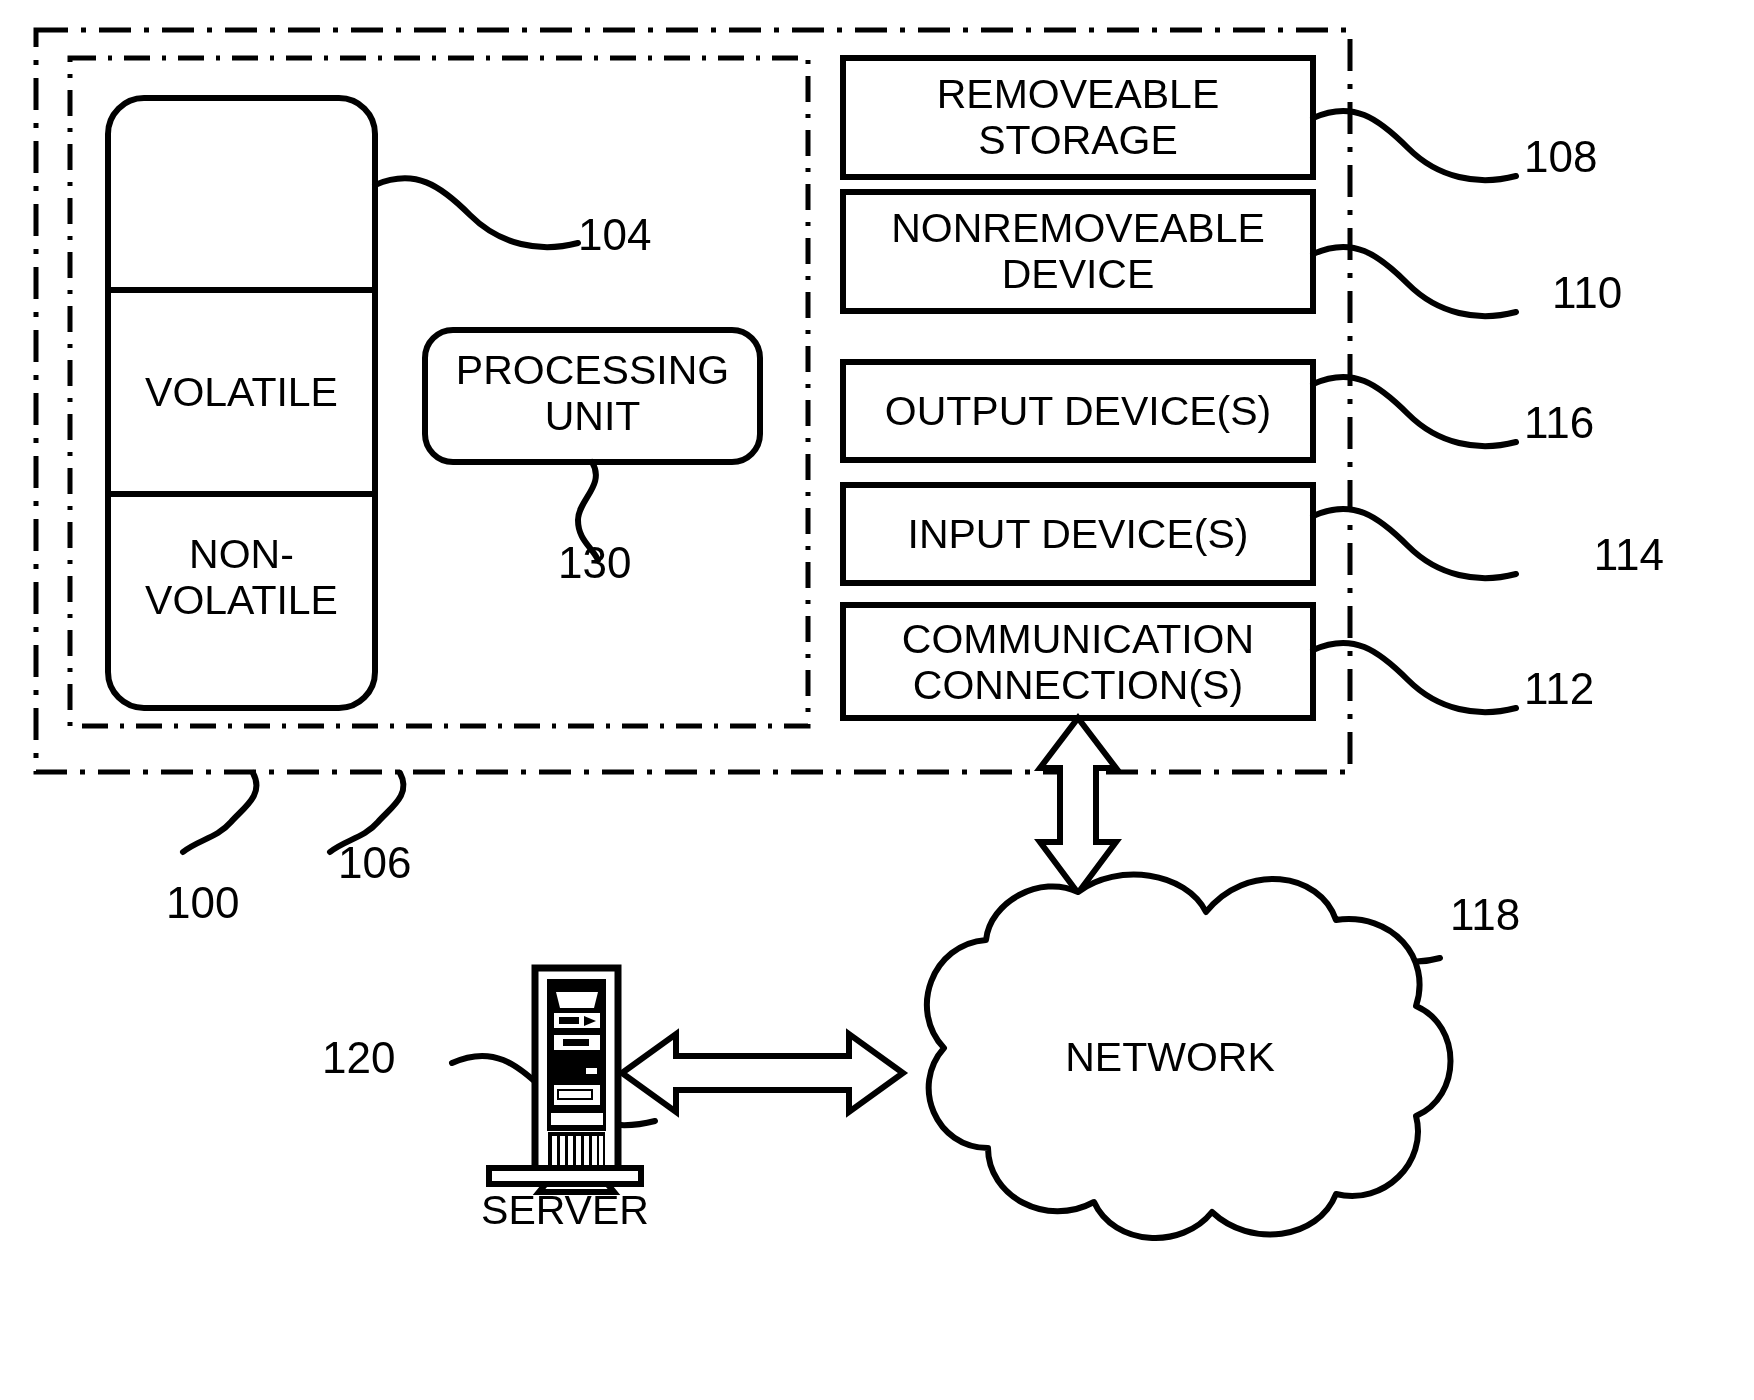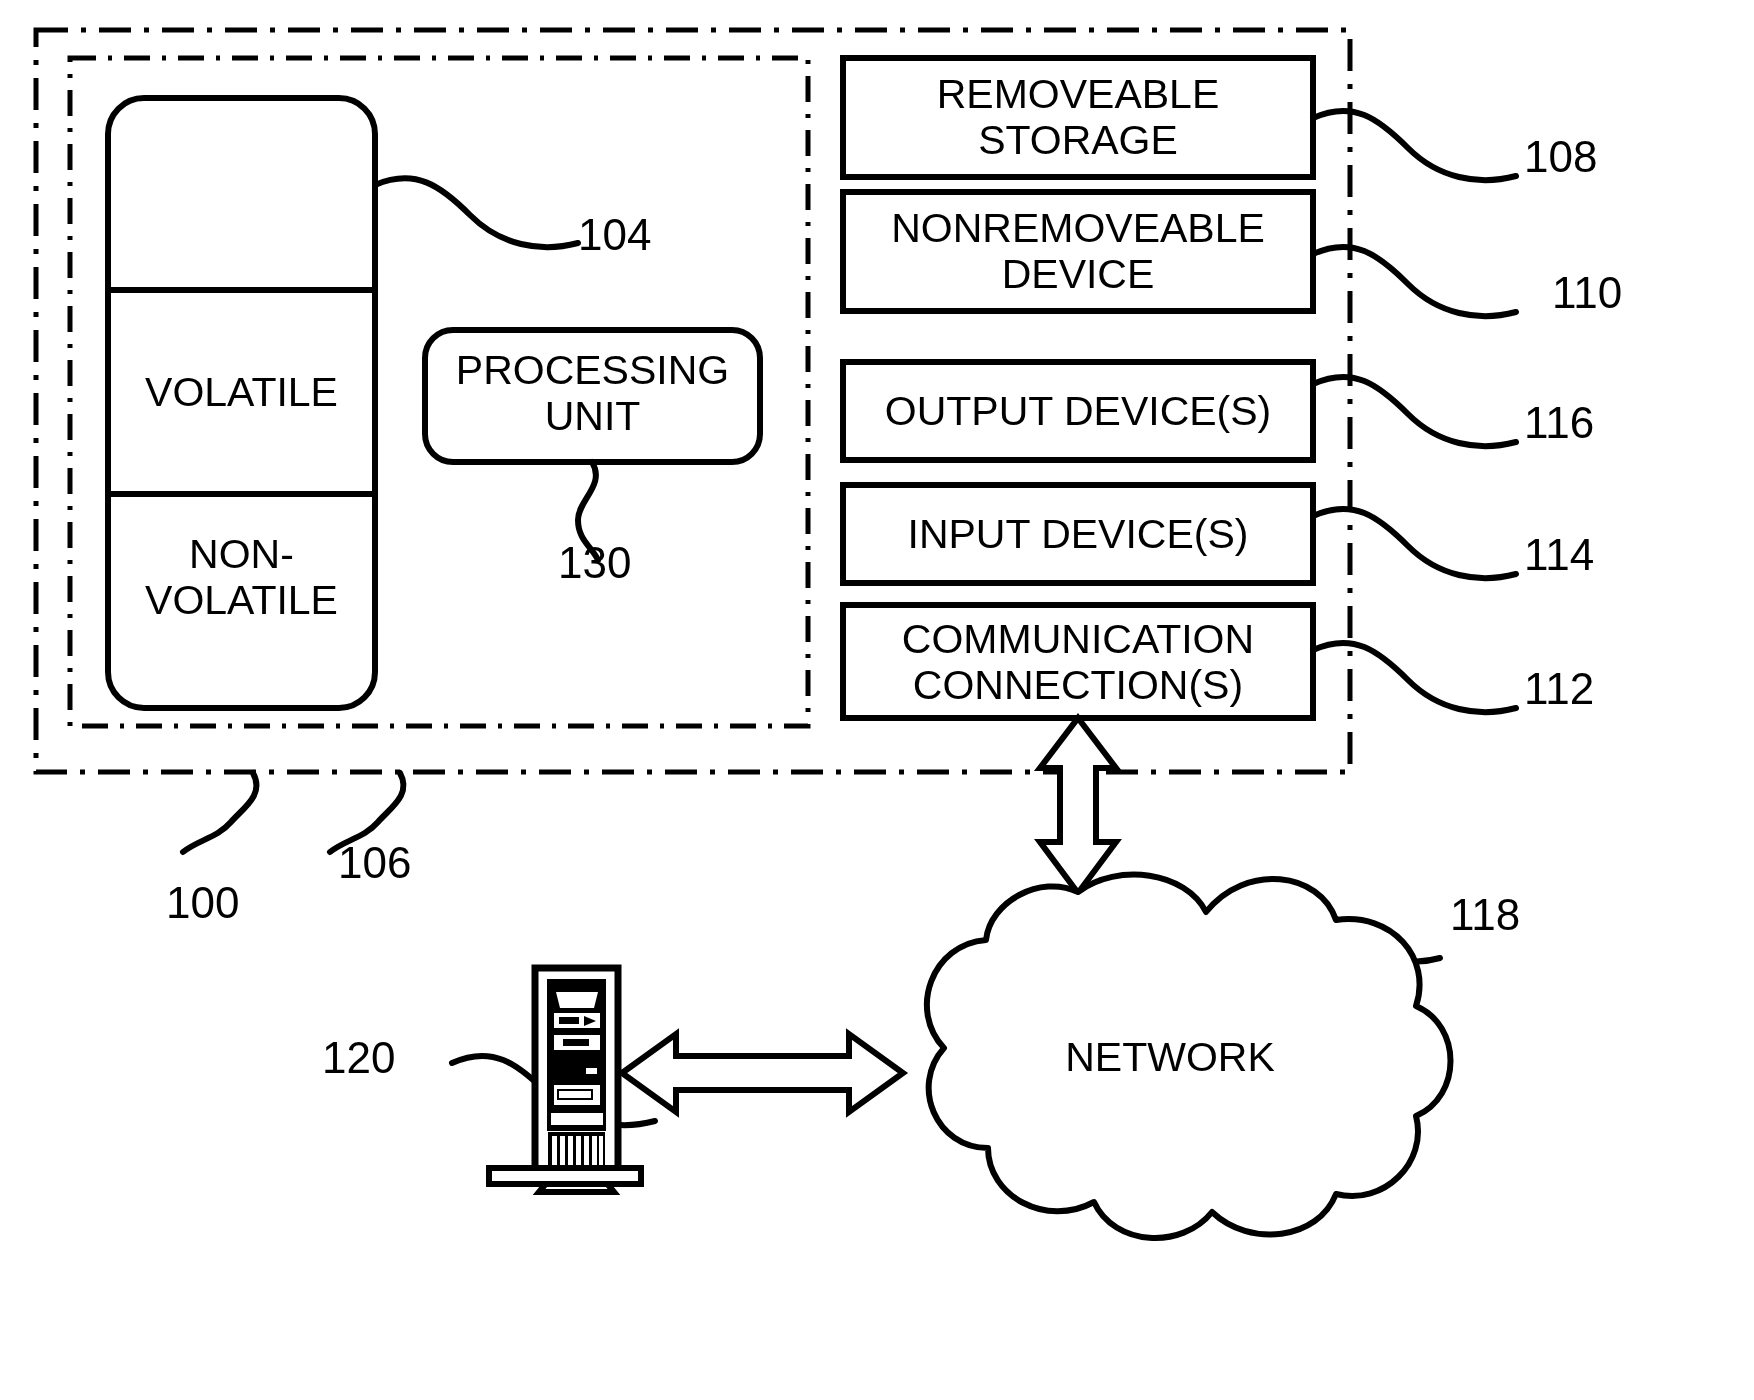--- a/index.html
+++ b/index.html
@@ -175,37 +175,38 @@
   <div class="lbl boxtext" style="left:843px; top:389px; width:470px;">OUTPUT DEVICE(S)</div>
 
   <div class="lbl boxtext" style="left:843px; top:512px; width:470px;">INPUT DEVICE(S)</div>
 
   <div class="lbl boxtext" style="left:843px; top:617px; width:470px;">COMMUNICATION
 CONNECTION(S)</div>
 
   
   <div class="lbl cloudtext" style="left:1000px; top:1035px; width:340px;">NETWORK</div>
 
+  <div class="lbl servertext" style="left:455px; top:1188px; width:220px;">SERVER</div>
 
   
   <div class="lbl reftext" style="left:578px; top:210px; width:120px; text-align:left;">104</div>
 
   <div class="lbl reftext" style="left:558px; top:538px; width:120px; text-align:left;">130</div>
 
   <div class="lbl reftext" style="left:338px; top:838px; width:120px; text-align:left;">106</div>
 
   <div class="lbl reftext" style="left:166px; top:878px; width:120px; text-align:left;">100</div>
 
   <div class="lbl reftext" style="left:1524px; top:132px; width:140px; text-align:left;">108</div>
 
   <div class="lbl reftext" style="left:1524px; top:268px; width:140px; text-align:left;margin-left:28px;">110</div>
 
   <div class="lbl reftext" style="left:1524px; top:398px; width:140px; text-align:left;">116</div>
 
-  <div class="lbl reftext" style="left:1524px; top:530px; width:140px; text-align:left;">114</div>
+  <div class="lbl reftext" style="left:1524px; top:530px; width:140px; text-align:right;">114</div>
 
   <div class="lbl reftext" style="left:1524px; top:664px; width:140px; text-align:left;">112</div>
 
   <div class="lbl reftext" style="left:1450px; top:890px; width:140px; text-align:left;">118</div>
 
   <div class="lbl reftext" style="left:322px; top:1033px; width:130px; text-align:left;">120</div>
 
 </div>
 
 </body></html>

